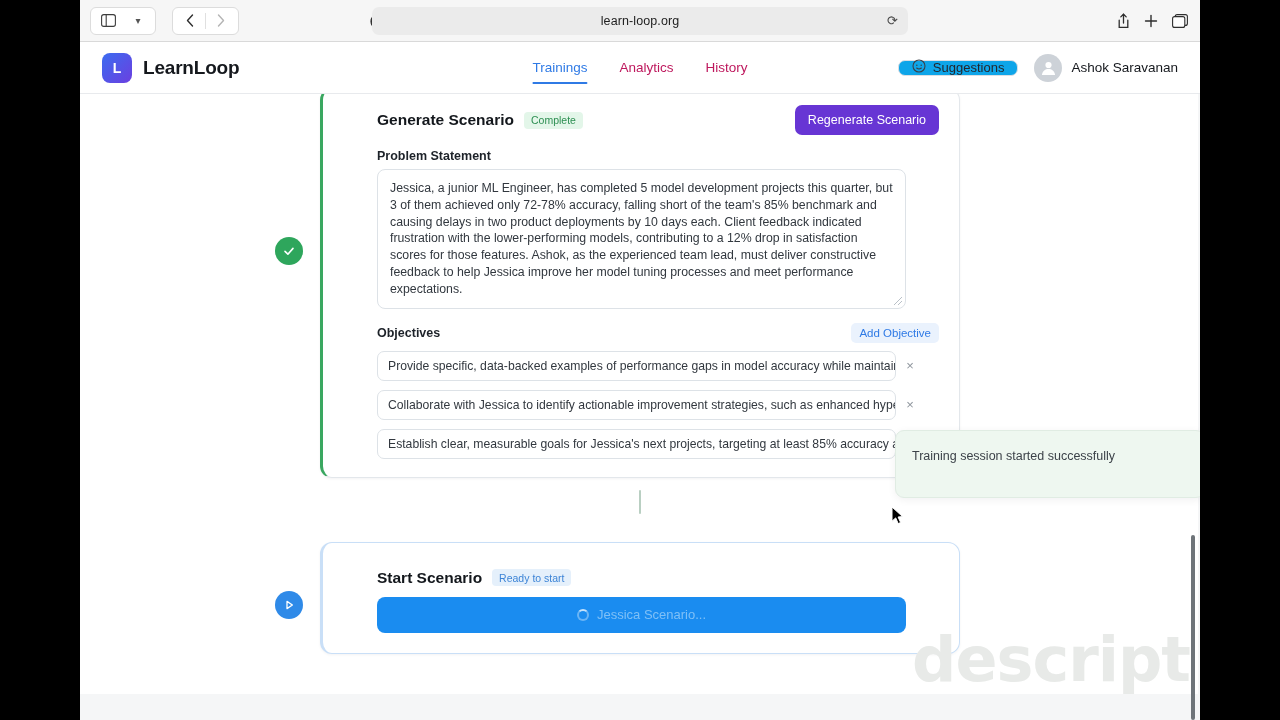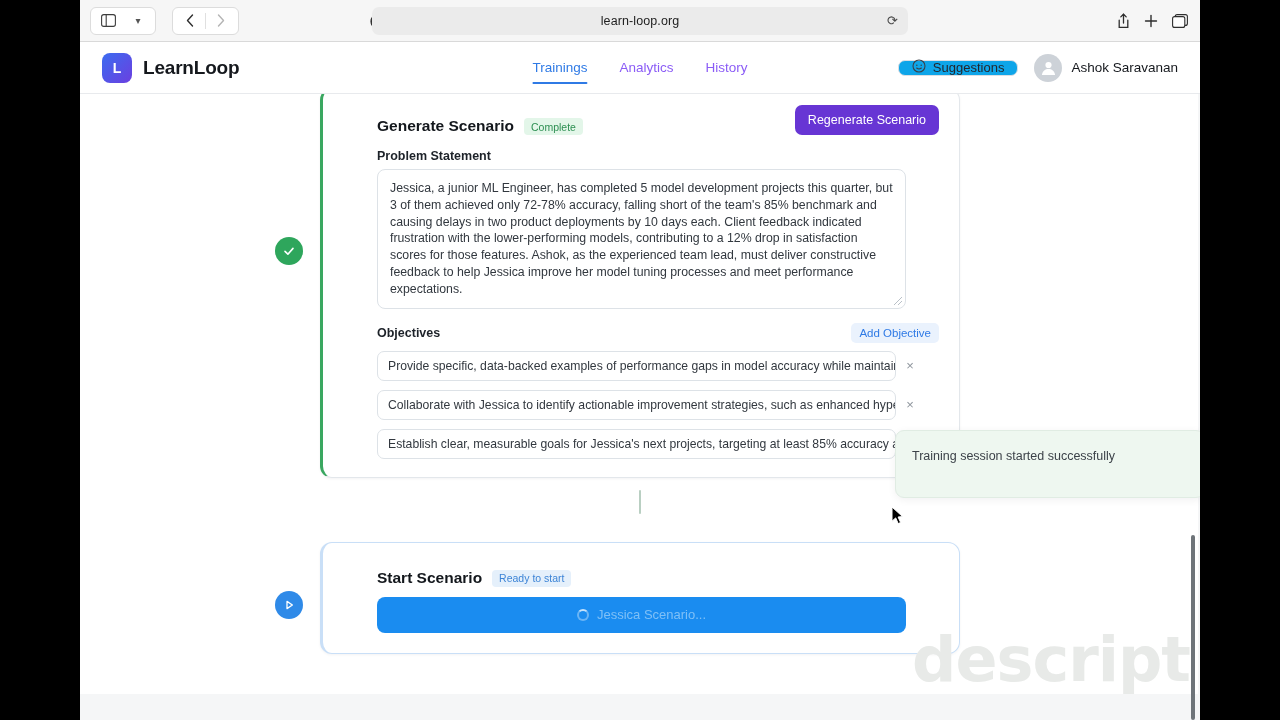--- a/index.html
+++ b/index.html
@@ -63,21 +63,21 @@
     background: linear-gradient(135deg, #3b6cf0 0%, #6b3fe0 100%);
     color: #fff; font-size: 14px; font-weight: 700;
     display: flex; align-items: center; justify-content: center;
   }
   .brand-name { font-size: 19px; font-weight: 700; color: #15181d; letter-spacing: -.2px; }
   .nav-tabs {
     position: absolute; left: 50%; transform: translateX(-50%);
     display: flex; align-items: center; gap: 32px; height: 52px;
   }
   .nav-tab {
-    font-size: 13.5px; color: #8b5cf6; height: 52px; display: flex; align-items: center;
+    font-size: 13.5px; color: #be185d; height: 52px; display: flex; align-items: center;
     position: relative;
   }
   .nav-tab.active { color: #2f7ae5; font-weight: 500; }
   .nav-tab.active::after {
     content: ""; position: absolute; left: 0; right: 0; bottom: 10px;
     height: 2px; background: #2f7ae5; border-radius: 2px;
   }
   .header-right {
     position: absolute; right: 22px; display: flex; align-items: center; gap: 16px;
   }
@@ -110,21 +110,21 @@
   .step-card.done { border-left: 3px solid #3aa760; }
   .step-card.ready { border-left: 3px solid #2f8ae8; border-color: #c9dff7; margin-top: 28px; }
 
   .step-badge-circle {
     position: absolute; left: -48px; width: 28px; height: 28px; border-radius: 50%;
     display: flex; align-items: center; justify-content: center;
   }
   .circle-green { background: #2ea65c; color: #fff; }
   .circle-blue  { background: #2f8ae8; color: #fff; }
 
-  .card-head { display: flex; align-items: flex-end; padding: 16px 20px 0 54px; }
+  .card-head { display: flex; align-items: center; padding: 16px 20px 0 54px; }
   .card-title { font-size: 15.5px; font-weight: 700; color: #13171c; }
   .pill {
     margin-left: 10px; font-size: 10.5px; padding: 2.5px 7px; border-radius: 4px; font-weight: 500;
   }
   .pill-green { background: #e3f6e9; color: #2d8f52; }
   .pill-blue  { background: #e5f0fb; color: #3d84d6; }
   .btn-primary {
     margin-left: auto; background: #6735d4; color: #fff; border: none;
     font-size: 12.5px; border-radius: 7px; padding: 8px 13px; font-weight: 400;
   }

